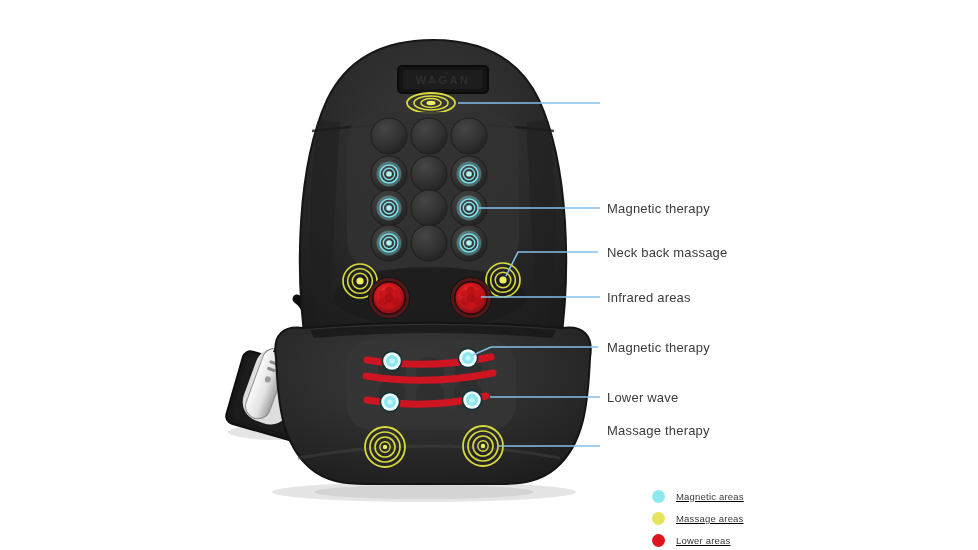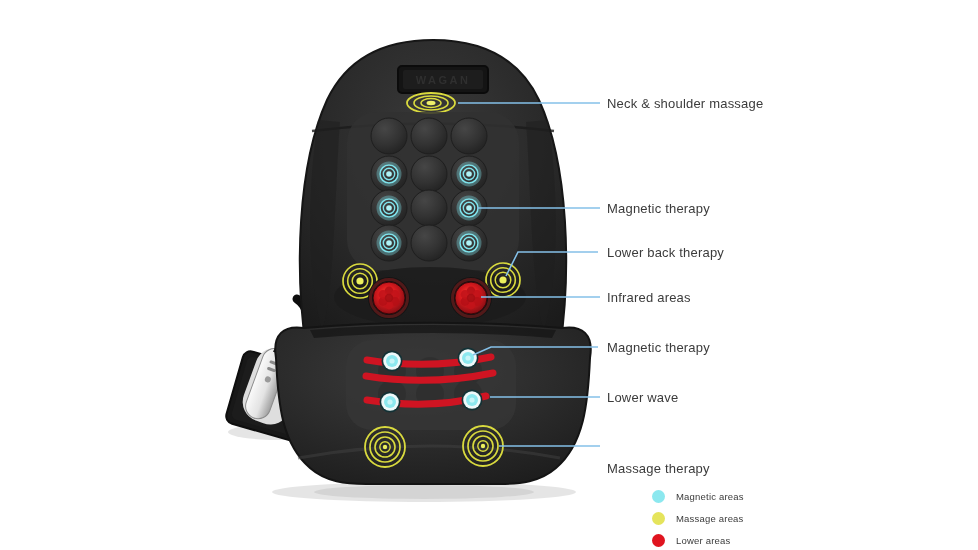--- a/index.html
+++ b/index.html
@@ -8,21 +8,21 @@
     background:#ffffff;
     font-family:"Liberation Sans", sans-serif;
   }
   .stage{position:absolute;inset:0;}
   svg{position:absolute;left:0;top:0;}
   .callout-label{
     position:absolute;left:607px;transform:translateY(-50%);
     font-size:13px;color:#3b3b3b;letter-spacing:.2px;white-space:nowrap;
   }
   .legend{position:absolute;left:652px;top:485px;}
-  .legend-item{display:flex;align-items:center;height:22px;}
+  .legend-item{display:flex;align-items:center;height:22px;text-decoration:underline;}
   .legend-dot{width:13px;height:13px;border-radius:50%;flex:0 0 auto;}
   .legend-label{margin-left:11px;font-size:9.5px;color:#3b3b3b;letter-spacing:.2px;white-space:nowrap;}
 </style>
 </head>
 <body>
 
 <div class="stage">
 
   <svg width="978" height="550" viewBox="0 0 978 550">
     <defs>
@@ -270,27 +270,26 @@
       <path d="M 458 103 H 600"></path>
       <path d="M 477 208 H 600"></path>
       <path d="M 506 276 L 518 252 H 598"></path>
       <path d="M 481 297 H 600"></path>
       <path d="M 473 355 L 491 347 H 598"></path>
       <path d="M 490 397 H 600"></path>
       <path d="M 499 446 H 600"></path>
     </g>
   </svg>
 
-  <div class="callout-label" style="top:103px">Neck &amp; shoulder massage</div>
   <div class="callout-label" style="top:208px">Magnetic therapy</div>
-  <div class="callout-label" style="top:252px">Lower back therapy</div>
+  <div class="callout-label" style="top:252px">Neck back massage</div>
   <div class="callout-label" style="top:297px">Infrared areas</div>
   <div class="callout-label" style="top:347px">Magnetic therapy</div>
   <div class="callout-label" style="top:397px">Lower wave</div>
-  <div class="callout-label" style="top:468px">Massage therapy</div>
+  <div class="callout-label" style="top:430px">Massage therapy</div>
 
   <div class="legend">
     <div class="legend-item">
       <span class="legend-dot" style="background-color: rgb(140, 232, 239);"></span>
       <span class="legend-label">Magnetic areas</span>
     </div>
     <div class="legend-item">
       <span class="legend-dot" style="background-color: rgb(229, 228, 92);"></span>
       <span class="legend-label">Massage areas</span>
     </div>

